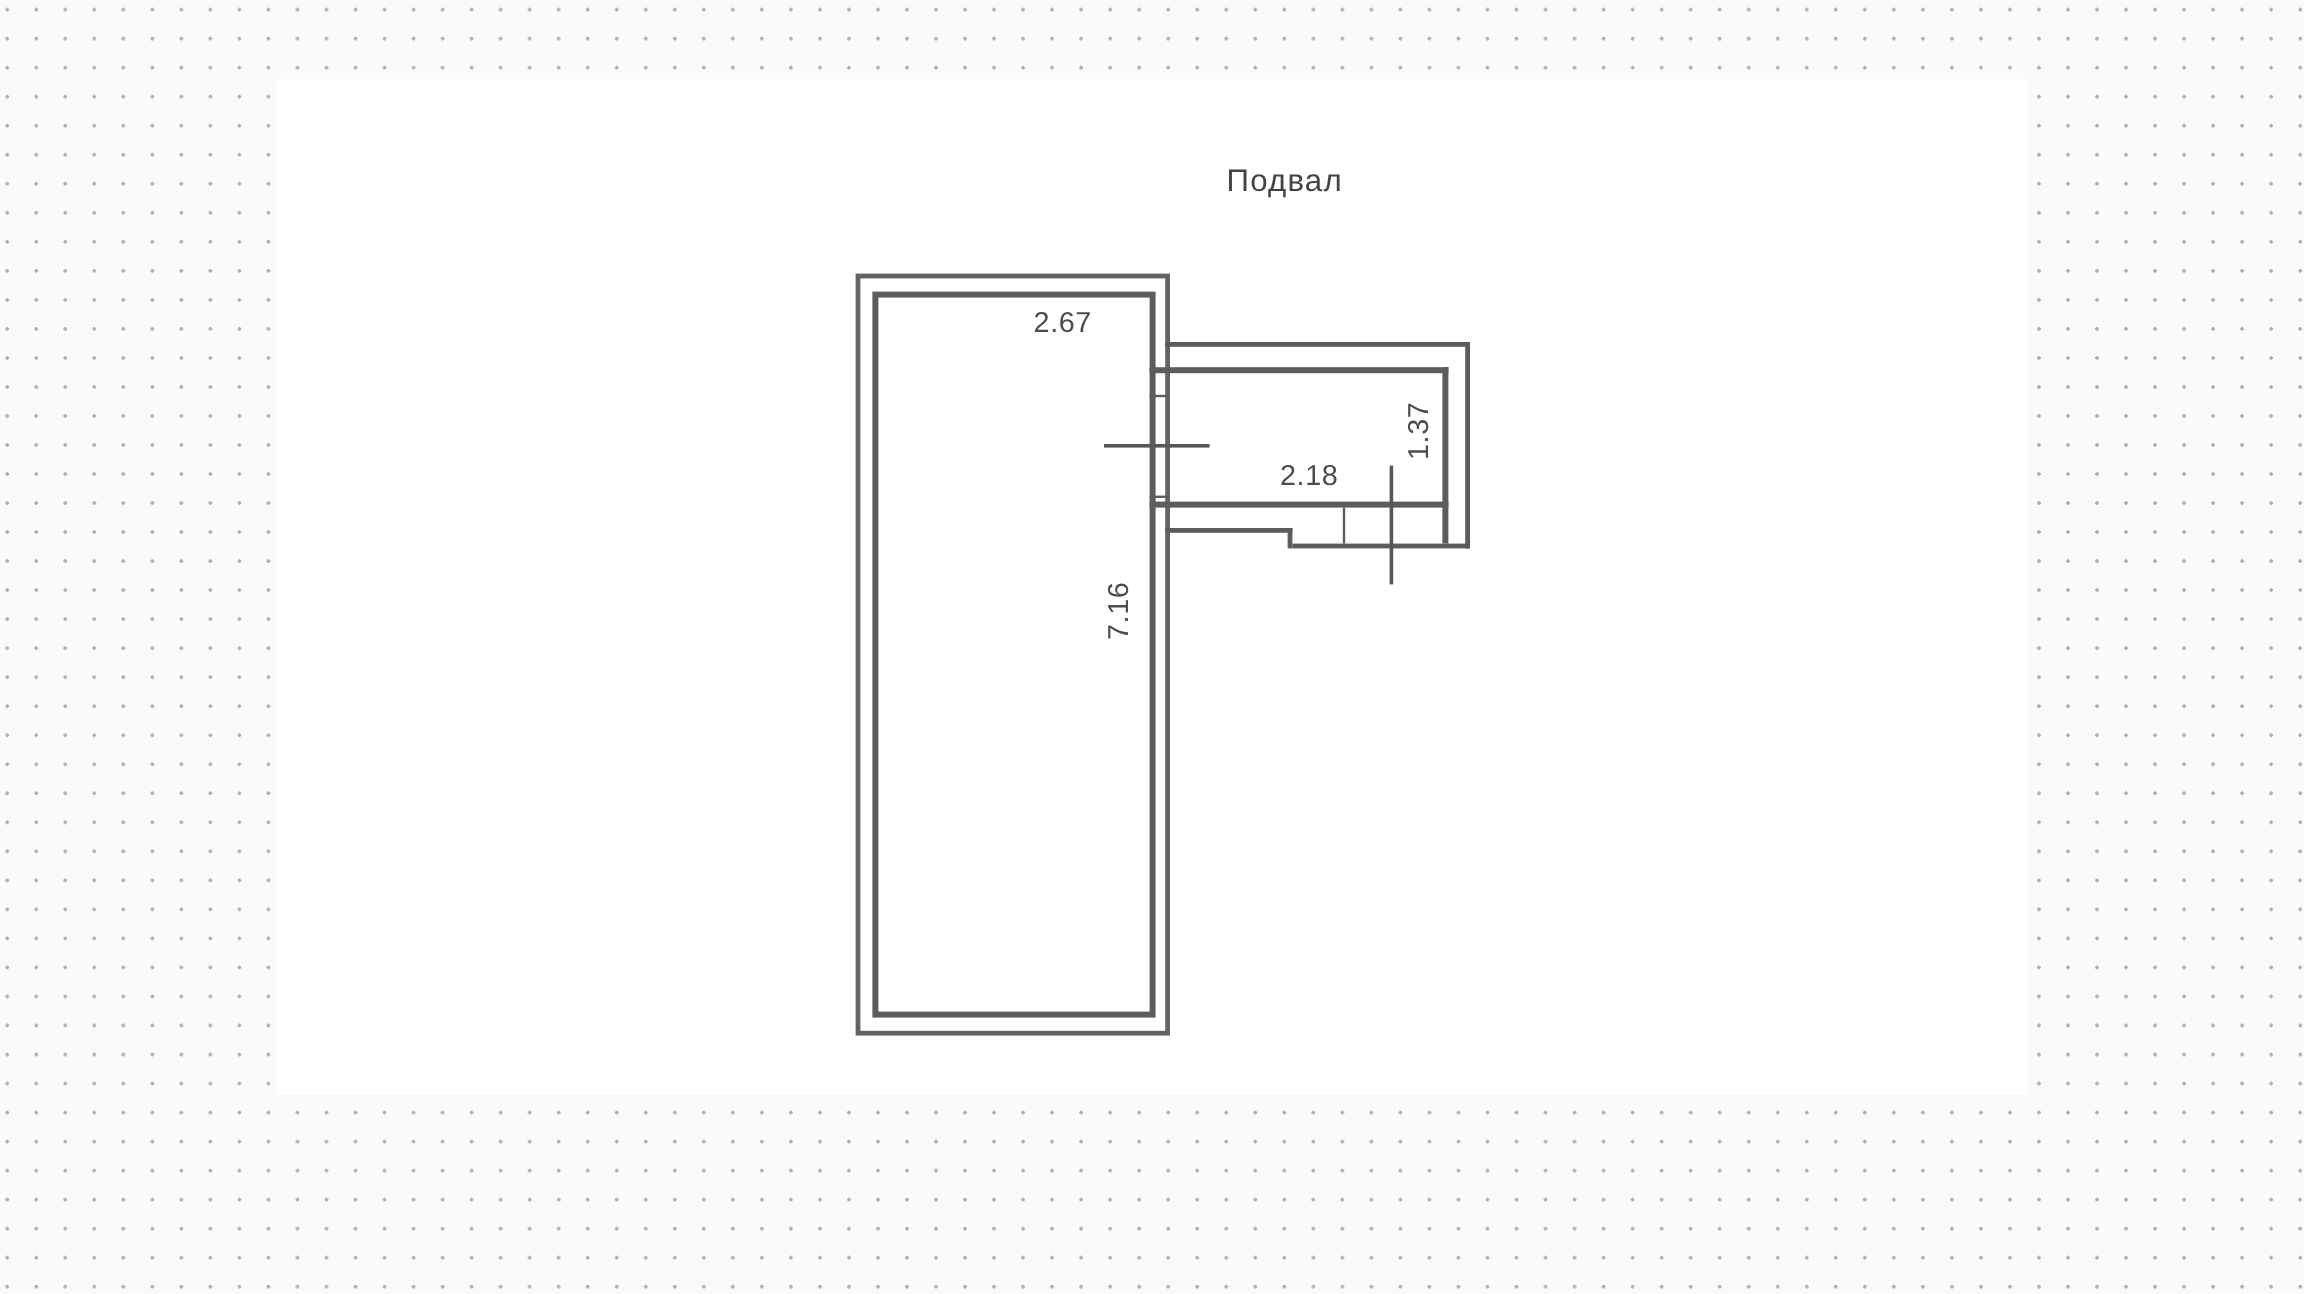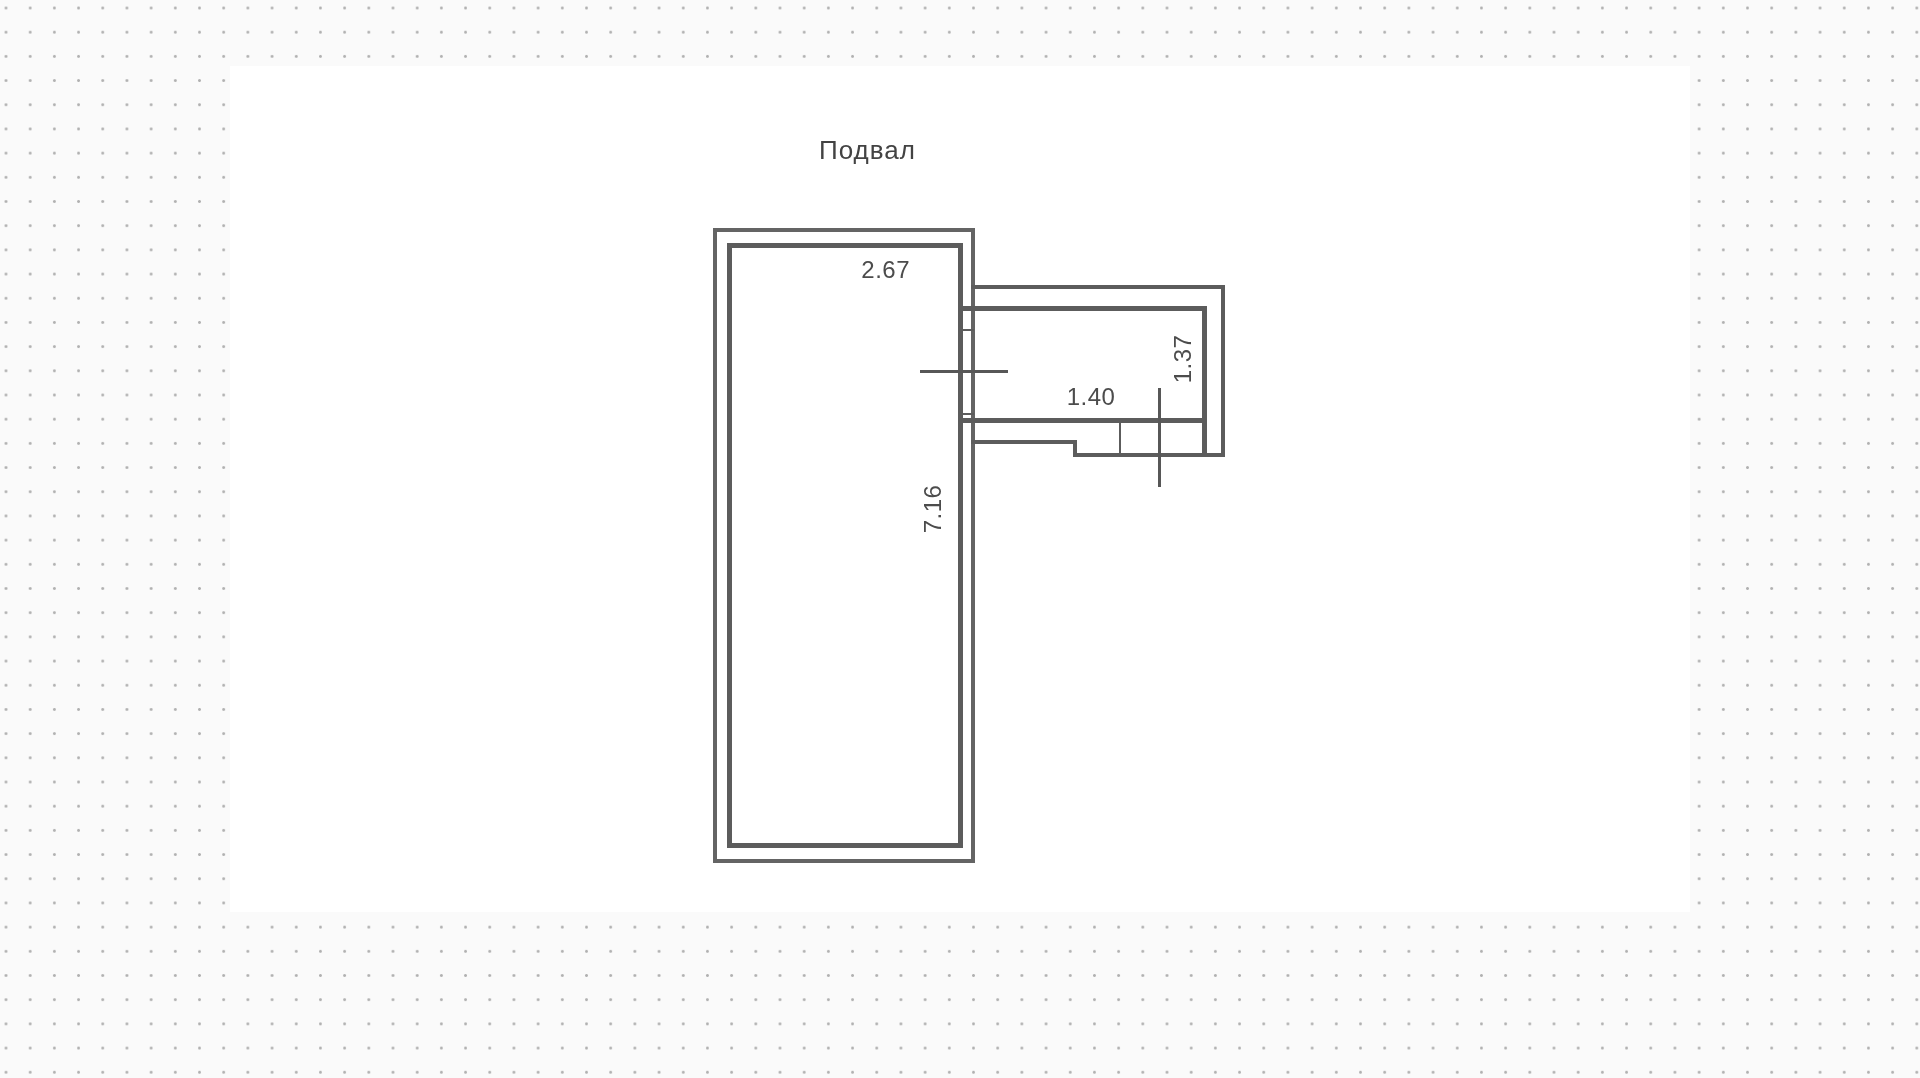--- a/index.html
+++ b/index.html
@@ -51,21 +51,21 @@
     text-align: center;
     letter-spacing: 0.5px;
     white-space: nowrap;
   }
   .label.rot { transform: rotate(-90deg); transform-origin: center center; }
 
   .floor-title {
     position: absolute;
     left: 819px; top: 135px;
     width: 300px;
-    text-align: left;
+    text-align: right;
     font-size: 26px;
     line-height: 30px;
     font-weight: 400;
     letter-spacing: 1px;
     color: #434343;
   }
 
   
   .main-outer  { left: 713px;  top: 228px; width: 262px; height: 635px; }
   .main-inner  { left: 727px;  top: 243px; width: 236px; height: 605px; }
@@ -118,16 +118,16 @@
 
   <div class="tick door-jamb-top"></div>
   <div class="tick door-jamb-bottom"></div>
   <div class="dim-line door-open-line"></div>
 
   <div class="tick win-jamb-left"></div>
   <div class="dim-line win-open-line"></div>
 
   <div class="label dim-main-width">2.67</div>
   <div class="label rot dim-main-depth">7.16</div>
-  <div class="label dim-annex-width">1.40</div>
+  <div class="label dim-annex-width">2.18</div>
   <div class="label rot dim-annex-depth">1.37</div>
 
 </div>
 
 </body></html>

